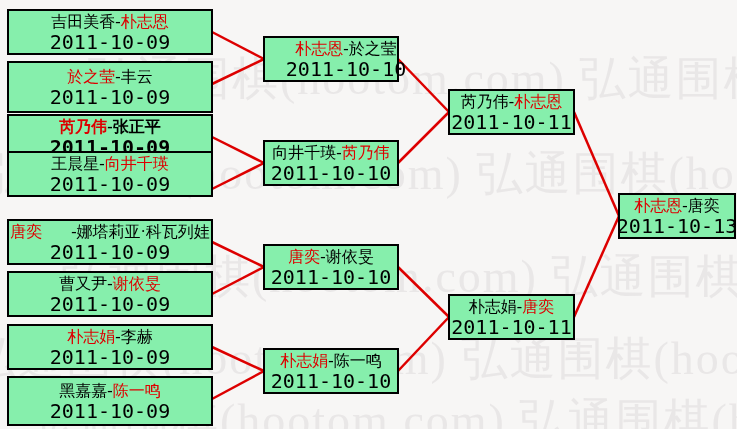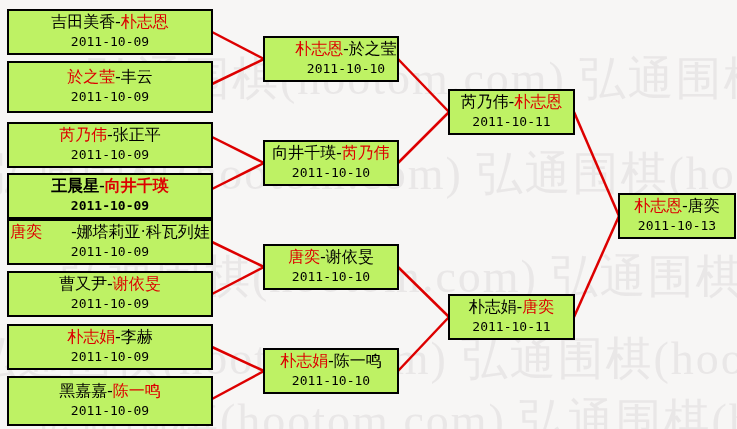--- a/index.html
+++ b/index.html
@@ -13,32 +13,32 @@
   .wm-row{
     position:absolute;white-space:nowrap;
     font-size:46px;letter-spacing:2px;
     color:#e9e7e7;
     font-family:"Liberation Serif","DejaVu Serif",serif;
   }
   .connectors{position:absolute;left:0;top:0;z-index:1;}
   .boxes-layer{position:absolute;inset:0;z-index:2;}
   .match-box{
     position:absolute;
-    background:#bef264;
+    background:#86efac;
     border:2px solid #0d0d0d;
     box-sizing:border-box;
     display:flex;flex-direction:column;justify-content:center;align-items:center;
     text-align:center;
   }
   .match-players{
     font-size:16px;line-height:20px;white-space:nowrap;
     letter-spacing:0px;color:#000;
   }
   .match-date{
-    font-size:13px;line-height:20px;white-space:nowrap;color:#000;
+    font-size:20px;line-height:20px;white-space:nowrap;color:#000;
     font-family:"DejaVu Sans Mono","Liberation Mono",monospace;
     letter-spacing:0px;
   }
 </style>
 </head>
 <body>
 
 <div class="stage">
   <div class="watermark-layer" id="wm-layer">
       <div class="wm-row" style="left: 88px; top: 48px; color: rgb(233, 231, 231);">弘通围棋(hootom.com)  弘通围棋(hootom.com)</div>
@@ -65,25 +65,25 @@
     </svg>
   <div class="boxes-layer" id="boxes-layer">
       <div class="match-box" style="left: 7px; top: 9px; width: 206px; height: 46px; border-color: rgb(0, 0, 0);">
         <div class="match-players"><span style="color: rgb(0, 0, 0);">吉田美香-</span><span style="color: rgb(221, 0, 0);">朴志恩</span></div>
         <div class="match-date">2011-10-09</div>
       </div>
       <div class="match-box" style="left: 7px; top: 61px; width: 206px; height: 52px; border-color: rgb(0, 0, 0);">
         <div class="match-players"><span style="color: rgb(221, 0, 0);">於之莹</span><span style="color: rgb(0, 0, 0);">-丰云</span></div>
         <div class="match-date">2011-10-09</div>
       </div>
-      <div class="match-box" style="left: 7px; top: 122px; width: 206px; height: 46px; border-color: rgb(0, 0, 0);">
+      <div class="match-box" style="left: 7px; top: 114px; width: 206px; height: 46px; border-color: rgb(0, 0, 0); font-weight: bold;">
         <div class="match-players"><span style="color: rgb(221, 0, 0);">芮乃伟</span><span style="color: rgb(0, 0, 0);">-张正平</span></div>
         <div class="match-date">2011-10-09</div>
       </div>
-      <div class="match-box" style="left: 7px; top: 173px; width: 206px; height: 46px; border-color: rgb(0, 0, 0); font-weight: bold;">
+      <div class="match-box" style="left: 7px; top: 151px; width: 206px; height: 46px; border-color: rgb(0, 0, 0);">
         <div class="match-players"><span style="color: rgb(0, 0, 0);">王晨星-</span><span style="color: rgb(221, 0, 0);">向井千瑛</span></div>
         <div class="match-date">2011-10-09</div>
       </div>
       <div class="match-box" style="left: 7px; top: 219px; width: 206px; height: 46px; border-color: rgb(0, 0, 0);">
         <div class="match-players"><span style="color: rgb(221, 0, 0);">唐奕</span><span style="color: rgb(0, 0, 0); margin-left: 29px;">-娜塔莉亚·科瓦列娃</span></div>
         <div class="match-date">2011-10-09</div>
       </div>
       <div class="match-box" style="left: 7px; top: 271px; width: 206px; height: 46px; border-color: rgb(0, 0, 0);">
         <div class="match-players"><span style="color: rgb(0, 0, 0);">曹又尹-</span><span style="color: rgb(221, 0, 0);">谢依旻</span></div>
         <div class="match-date">2011-10-09</div>

